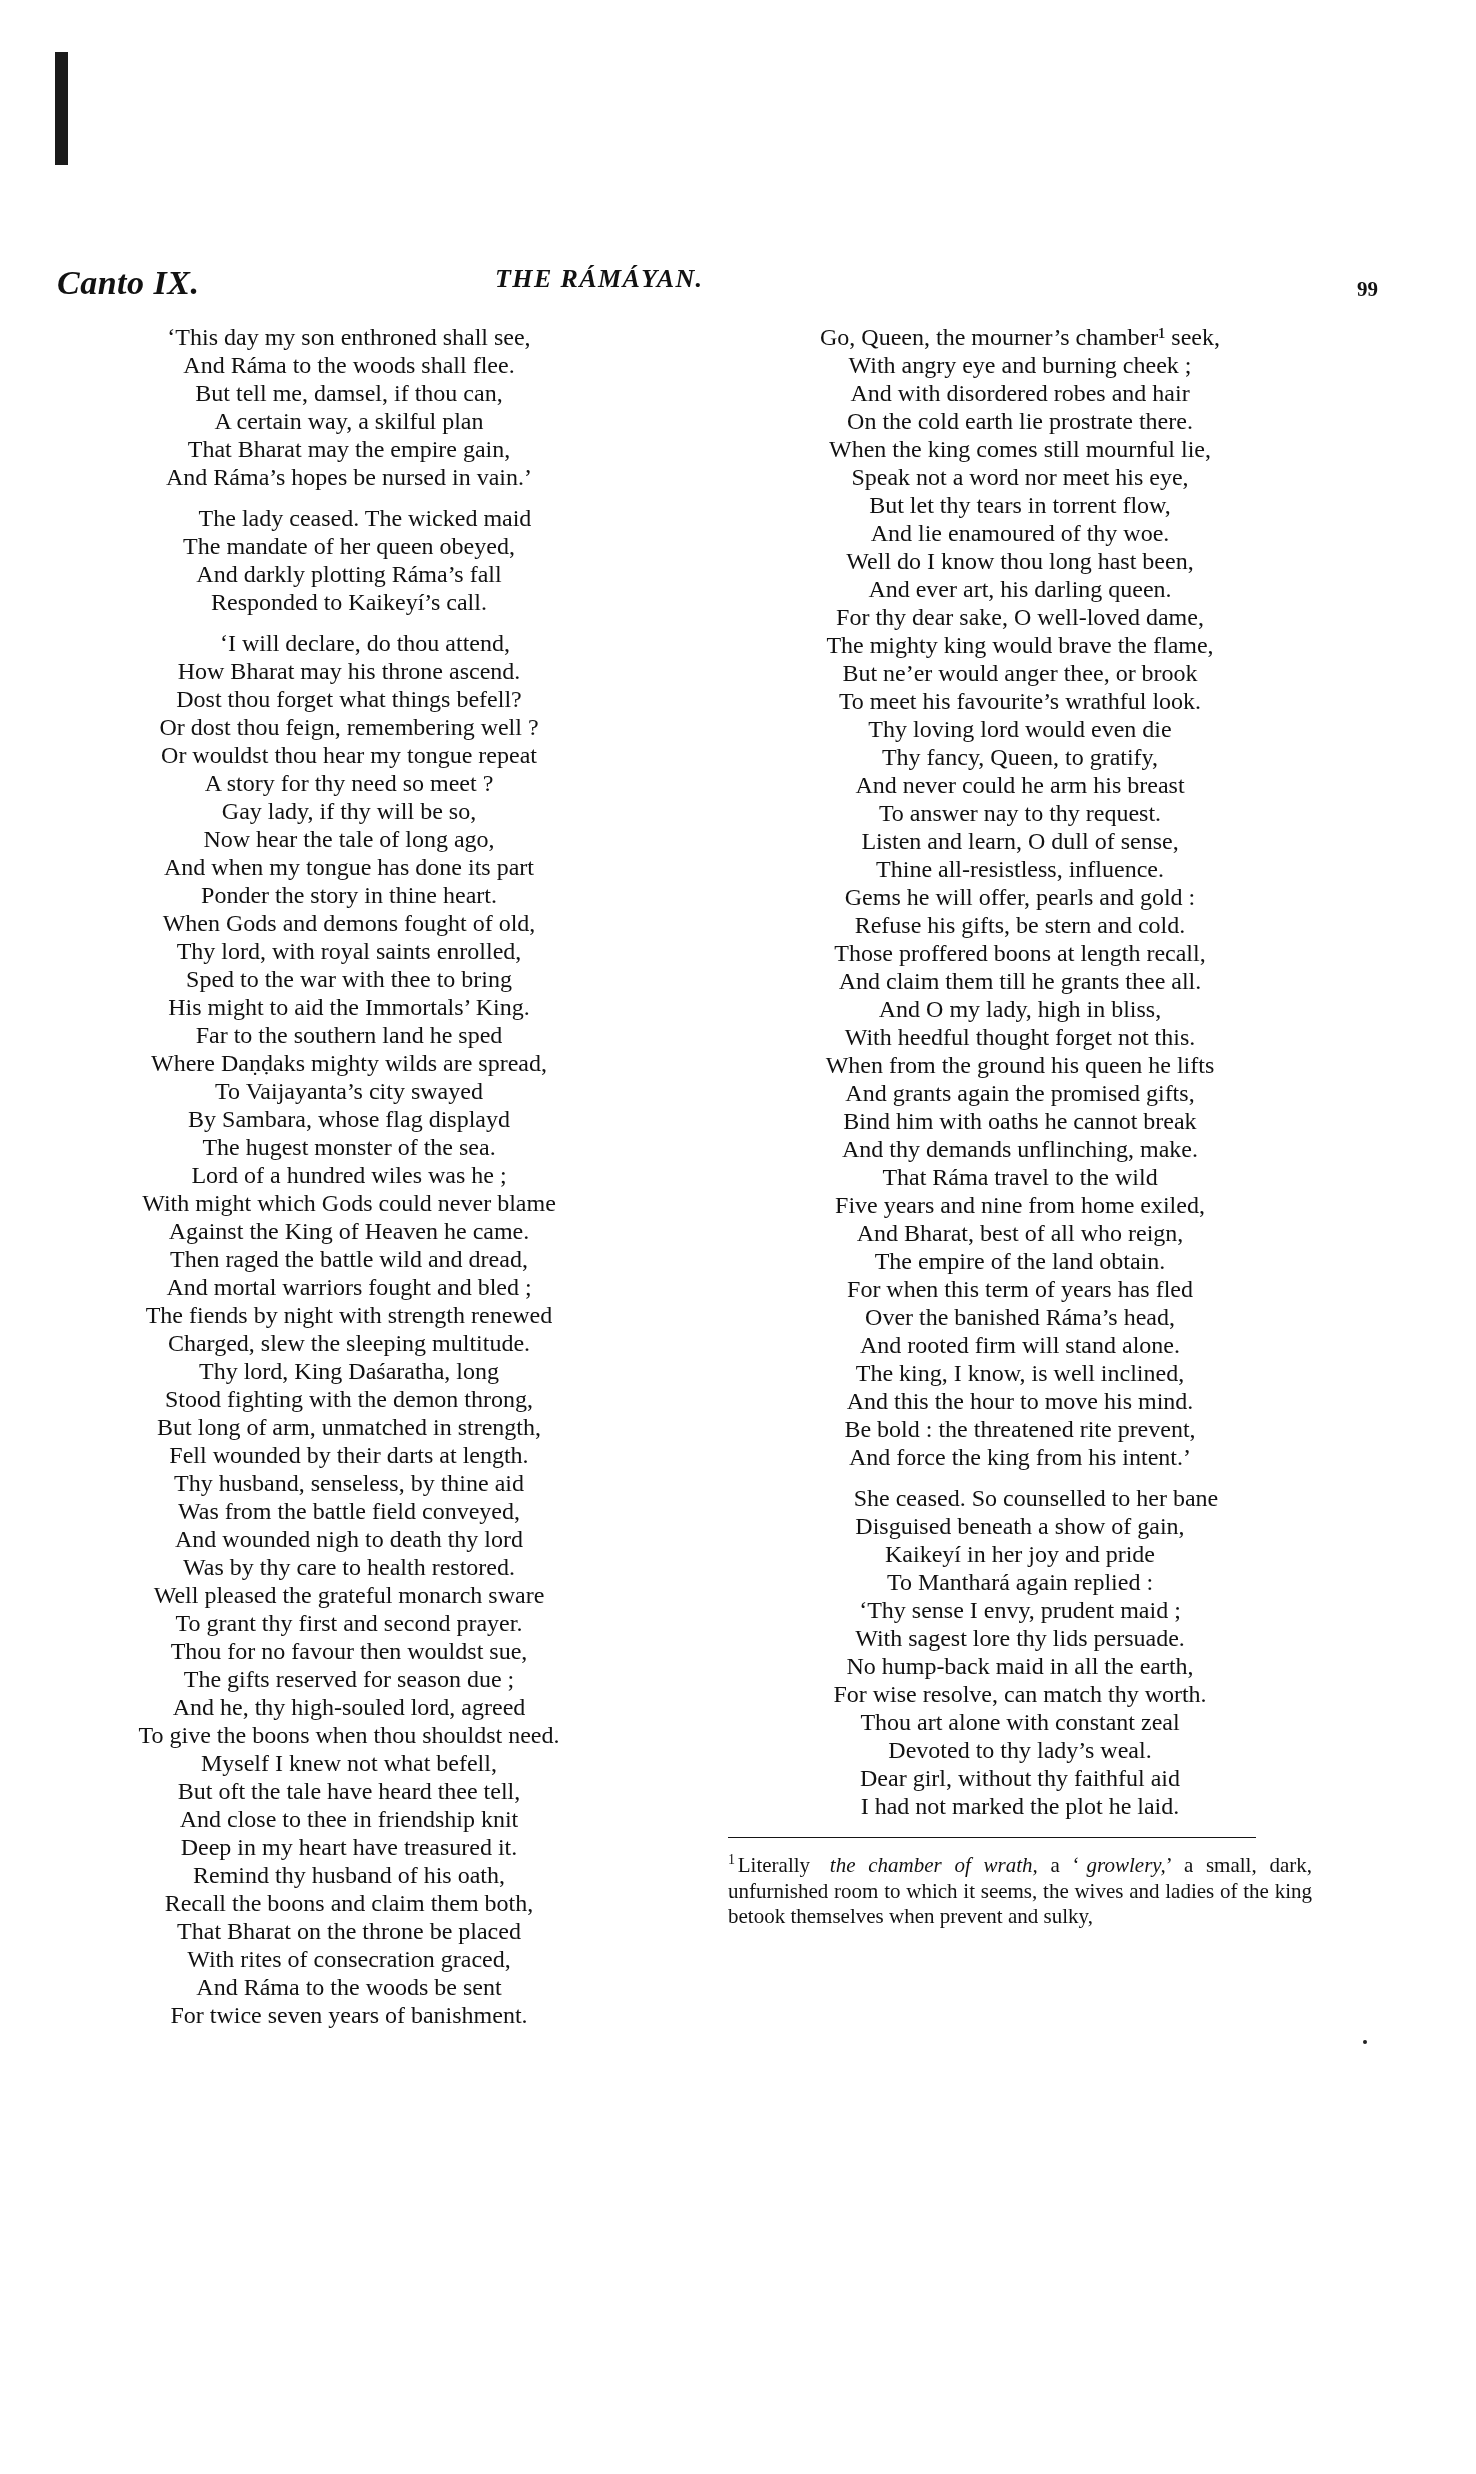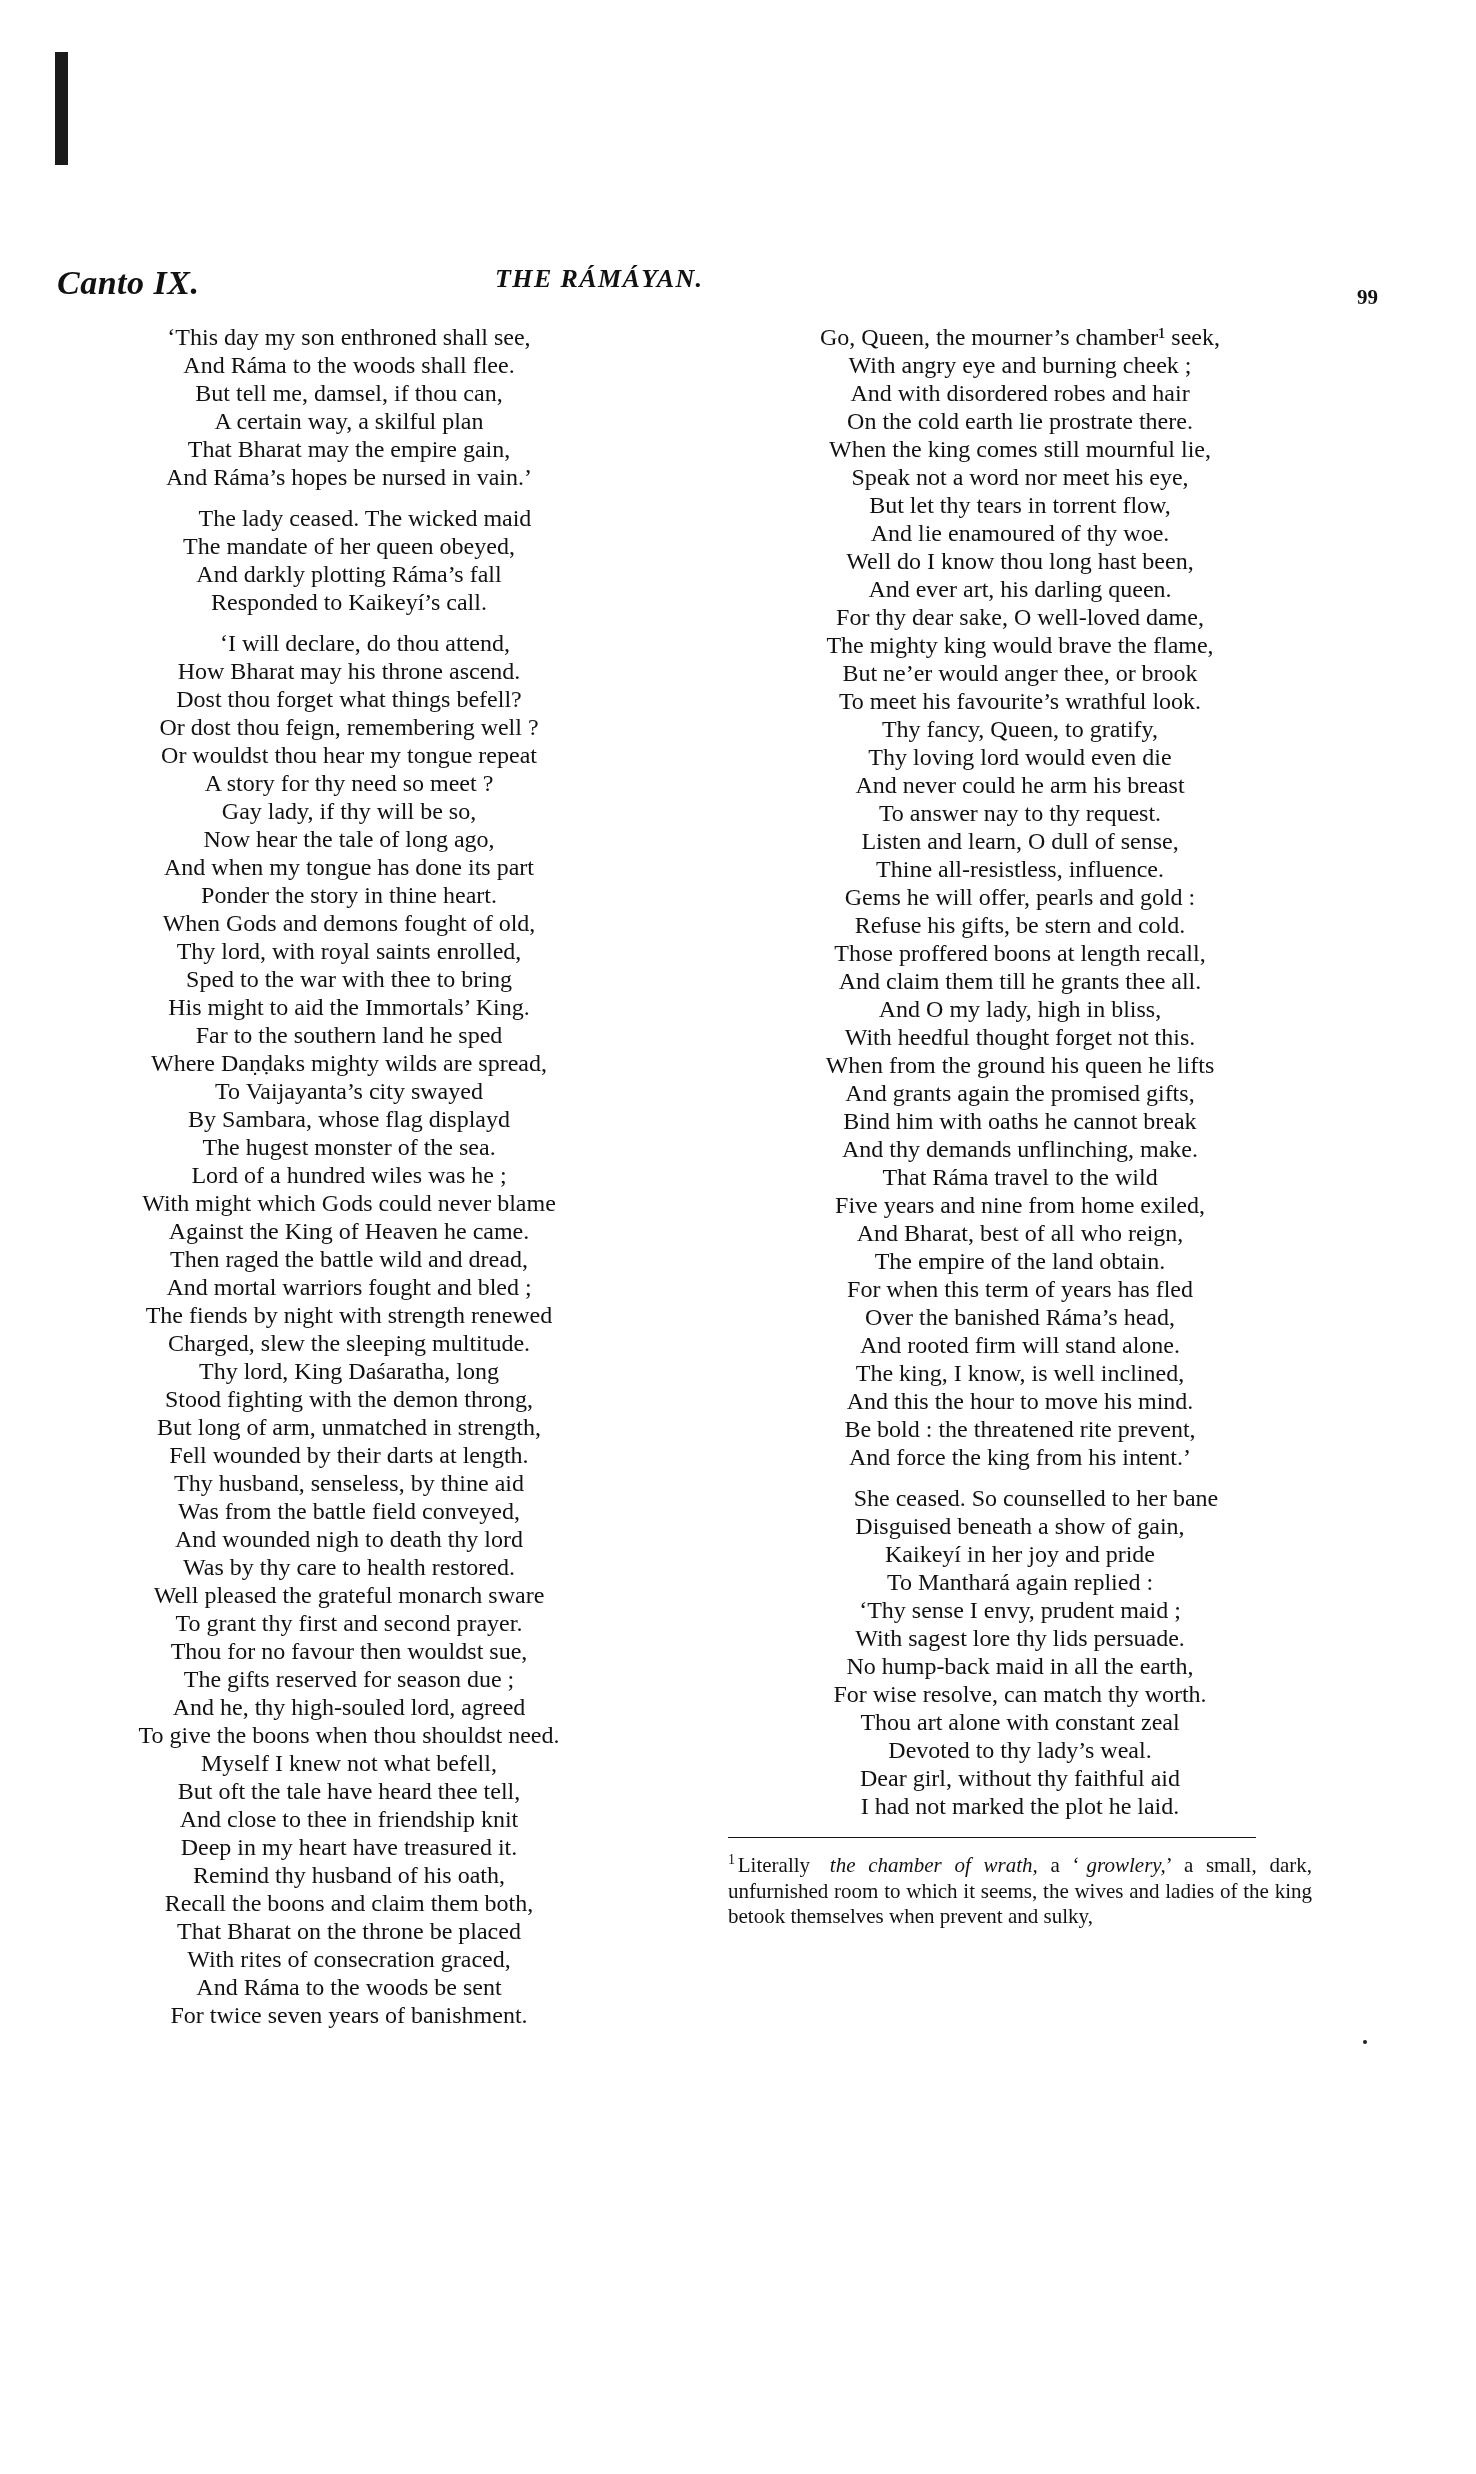--- a/index.html
+++ b/index.html
@@ -30,21 +30,21 @@
     position:absolute; left:0; top:0;
     font-style:italic; font-weight:bold;
     font-size:34px; letter-spacing:0.5px;
   }
   .runhead .title {
     position:absolute; left:438px; top:0;
     font-style:italic; font-weight:bold;
     font-size:26px; letter-spacing:1.4px;
   }
   .runhead .folio {
-    position:absolute; right:17px; top:21px;
+    position:absolute; right:17px; top:13px;
     font-weight:bold; font-size:21px;
   }
   .columns {
     display:flex;
     width:100%;
   }
   .col {
     width:584px;
   }
   .col-left { padding-right:28px; }
@@ -164,22 +164,22 @@
             <div class="line">When the king comes still mournful lie,</div>
             <div class="line">Speak not a word nor meet his eye,</div>
             <div class="line">But let thy tears in torrent flow,</div>
             <div class="line">And lie enamoured of thy woe.</div>
             <div class="line">Well do I know thou long hast been,</div>
             <div class="line">And ever art, his darling queen.</div>
             <div class="line">For thy dear sake, O well-loved dame,</div>
             <div class="line">The mighty king would brave the flame,</div>
             <div class="line">But ne’er would anger thee, or brook</div>
             <div class="line">To meet his favourite’s wrathful look.</div>
+            <div class="line">Thy loving lord would even die</div>
             <div class="line">Thy fancy, Queen, to gratify,</div>
-            <div class="line">Thy loving lord would even die</div>
             <div class="line">And never could he arm his breast</div>
             <div class="line">To answer nay to thy request.</div>
             <div class="line">Listen and learn, O dull of sense,</div>
             <div class="line">Thine all-resistless, influence.</div>
             <div class="line">Gems he will offer, pearls and gold :</div>
             <div class="line">Refuse his gifts, be stern and cold.</div>
             <div class="line">Those proffered boons at length recall,</div>
             <div class="line">And claim them till he grants thee all.</div>
             <div class="line">And O my lady, high in bliss,</div>
             <div class="line">With heedful thought forget not this.</div>

